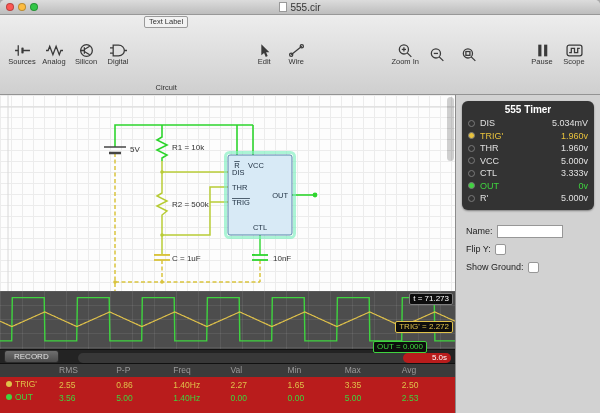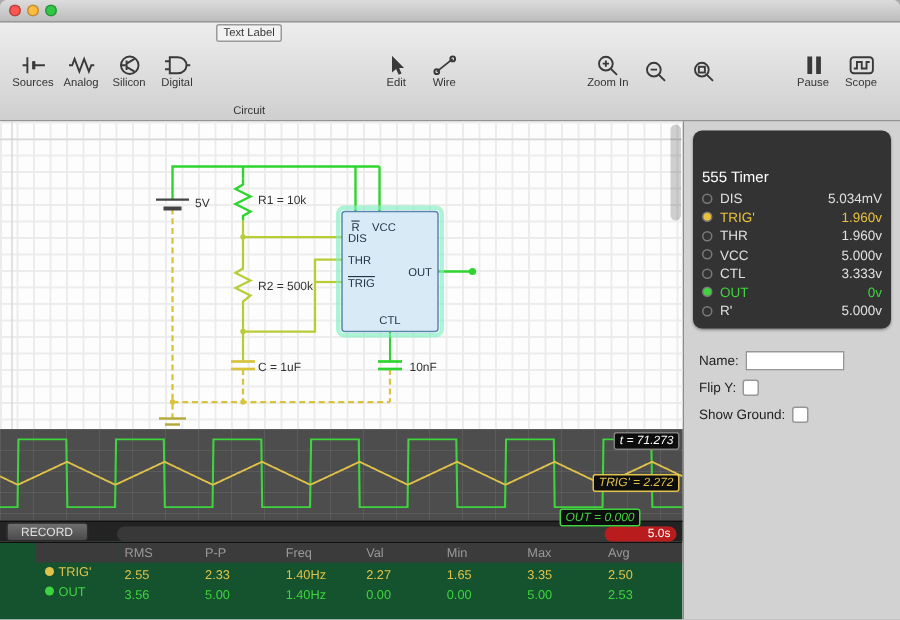--- a/index.html
+++ b/index.html
@@ -23,21 +23,21 @@
   .toolbar { flex:0 0 32px; background:linear-gradient(#ededed,#cfcfcf);
              border-bottom:1px solid #939393; display:flex; align-items:center;
              padding:1px 8px 2px; }
   .tb-item { display:flex; flex-direction:column; align-items:center; gap:0;
              min-width:28px; margin-right:4px; cursor:default; }
   .tb-item svg { width:17px; height:15px; stroke:#3a3a3a; fill:none; stroke-width:1.2; }
   .tb-label { font-size:7.5px; color:#333; white-space:nowrap; line-height:8px; }
   .tl-stack { display:flex; flex-direction:column; align-items:center; margin:0 4px 0 8px;gap:40px; }
   .tl-btn { font-size:7.5px; color:#333; border:1px solid #9a9a9a; background:#f2f2f2;
             padding:0 4px; line-height:10px; border-radius:2px; }
-  .tl-btn2 { font-size:7.5px; color:#333; line-height:9px; margin-top:1px; }
+  .tl-btn2 { font-size:7.5px; color:#333; line-height:9px; margin-top:15px; }
   .ml-a{margin-left:58px}.ml-b{margin-left:77px}.ml-auto{margin-left:auto}
 
   
   .content { flex:1; display:flex; min-height:0; }
   .left-col { width:455px; display:flex; flex-direction:column; }
 
   .canvas { height:236px; position:relative; background-color:#fdfdfd;
     background-image:linear-gradient(#ececec 1px, transparent 1px),
                      linear-gradient(90deg,#ececec 1px, transparent 1px);
     background-size:11px 11px; overflow:hidden; }
@@ -46,53 +46,53 @@
   .canvas-scrollbar .thumb { width:7px; height:64px; border-radius:4px; background:rgba(0,0,0,.18); }
 
   
   .scope { height:70px; position:relative; background-color:#4d4d4d;
     background-image:linear-gradient(rgba(255,255,255,.07) 1px, transparent 1px),
                      linear-gradient(90deg, rgba(255,255,255,.07) 1px, transparent 1px);
     background-size:22px 14px; overflow:visible; }
   .scope svg { position:absolute; inset:0; width:100%; height:100%; }
   .badge { position:absolute; background:#0d0d0d; border:1px solid currentColor;
            border-radius:2px; font-size:8px; line-height:10px; padding:0 3px;
-           white-space:nowrap; z-index:5;font-style:italic; }
+           white-space:nowrap; z-index:5; }
   .badge-t { top:2px; right:2px; color:#fff; border-color:#808080; }
   .badge-trig { top:30px; right:2px; }
   .badge-out { bottom:-4px; right:28px; }
 
   
   .record-row { height:16px; background:#232323; display:flex; align-items:center;
                 padding:0 4px; position:relative; border-top:1px solid #111; }
   .record-btn { font-size:8px; color:#e0e0e0; background:linear-gradient(#6f6f6f,#4b4b4b);
                 border:1px solid #2c2c2c; border-radius:3px; padding:0 9px; line-height:11px; }
   .timeline-track { position:absolute; left:78px; right:4px; top:3px; height:10px;
                     background:#383838; border-radius:5px; }
   .timeline-pill { position:absolute; right:0; top:0; width:48px; height:10px;
                    background:#b91c1c; border-radius:5px; color:#fff; font-size:8px;
                    line-height:10px; text-align:right; padding-right:4px; }
 
   
-  .mtable { height:60px; background:#14532d; display:grid;
+  .mtable { height:60px; background:#b91c1c; display:grid;
             grid-template-columns:55px repeat(7,1fr); grid-auto-rows:13px;
-            border-top:1px solid #111;padding-left:24px; }
+            border-top:1px solid #111; }
   .mtable .hdr { font-size:8.5px; color:#9a9a9a; background:#3b3b3b; padding-left:4px;
                  line-height:13px; }
   .mtable .cell { font-size:8.5px; color:#ccc; padding-left:4px; line-height:16px; }
   .mtable .namecell { display:flex; align-items:center; gap:3px; padding-left:6px; }
   .sig-dot { width:6px; height:6px; border-radius:50%; display:inline-block; }
 
   
   .right-panel { width:145px; background:#d2d2d2; border-left:1px solid #8c8c8c;
                  display:flex; flex-direction:column; }
   .info-box { margin:6px 6px 0; background:#333; border-radius:6px;
               padding:3px 6px 5px; box-shadow:0 1px 2px rgba(0,0,0,.4); }
-  .info-title { color:#fff; font-size:10px; font-weight:normal; text-align:left;
-                margin-bottom:2px;margin-top:23px; }
+  .info-title { color:#fff; font-size:10px; font-weight:bold; text-align:center;
+                margin-bottom:2px; }
   .pin-row { display:flex; align-items:center; height:12.5px; font-size:9px; color:#e0e0e0; }
   .pin-dot { width:7px; height:7px; border-radius:50%; border:1px solid #7a7a7a;
              margin-right:5px; flex:0 0 auto; }
   .pin-value { margin-left:auto; }
   .form-row { display:flex; align-items:center; 
               padding:0 10px; height:15px; margin-top:3px; font-size:9px; color:#222; gap:4px; }
   .form-row.first { margin-top:14px; }
   .name-input { width:66px; height:13px; border:1px solid #979797; background:#fff;
                 font-size:8px; padding:0 2px; }
   .checkbox { width:11px; height:11px; border:1px solid #979797; background:#fff;
@@ -102,20 +102,24 @@
 <body>
 
 <div class="window">
 
   <div class="titlebar">
     <div class="traffic">
       <span class="light red"></span>
       <span class="light yellow"></span>
       <span class="light green"></span>
     </div>
+    <div class="title">
+      <span class="doc-icon"></span>
+      <span>555.cir</span>
+    </div>
   </div>
 
   <div class="toolbar">
     <div class="tb-item">
       <svg viewBox="0 0 16 14">
         <path d="M1 7h3M4 2v10M8 4.5v5M8 7h7"></path>
           <path d="M8 4.5v5" stroke-width="2"></path>
       </svg>
       <span class="tb-label">Sources</span>
     </div>
@@ -324,21 +328,21 @@
         <div class="hdr">Val</div>
         <div class="hdr">Min</div>
         <div class="hdr">Max</div>
         <div class="hdr">Avg</div>
 
         <div class="cell namecell" style="color: rgb(224, 194, 74);">
           <span class="sig-dot" style="background-color: rgb(224, 194, 74);"></span>
           <span>TRIG'</span>
         </div>
         <div class="cell" style="color: rgb(224, 194, 74);">2.55</div>
-        <div class="cell" style="color: rgb(224, 194, 74);">2.33</div>
+        <div class="cell" style="color: rgb(224, 194, 74);">0.86</div>
         <div class="cell" style="color: rgb(224, 194, 74);">1.40Hz</div>
         <div class="cell" style="color: rgb(224, 194, 74);">2.27</div>
         <div class="cell" style="color: rgb(224, 194, 74);">1.65</div>
         <div class="cell" style="color: rgb(224, 194, 74);">3.35</div>
         <div class="cell" style="color: rgb(224, 194, 74);">2.50</div>
 
         <div class="cell namecell" style="color: rgb(63, 212, 63);">
           <span class="sig-dot" style="background-color: rgb(63, 212, 63);"></span>
           <span>OUT</span>
         </div>

